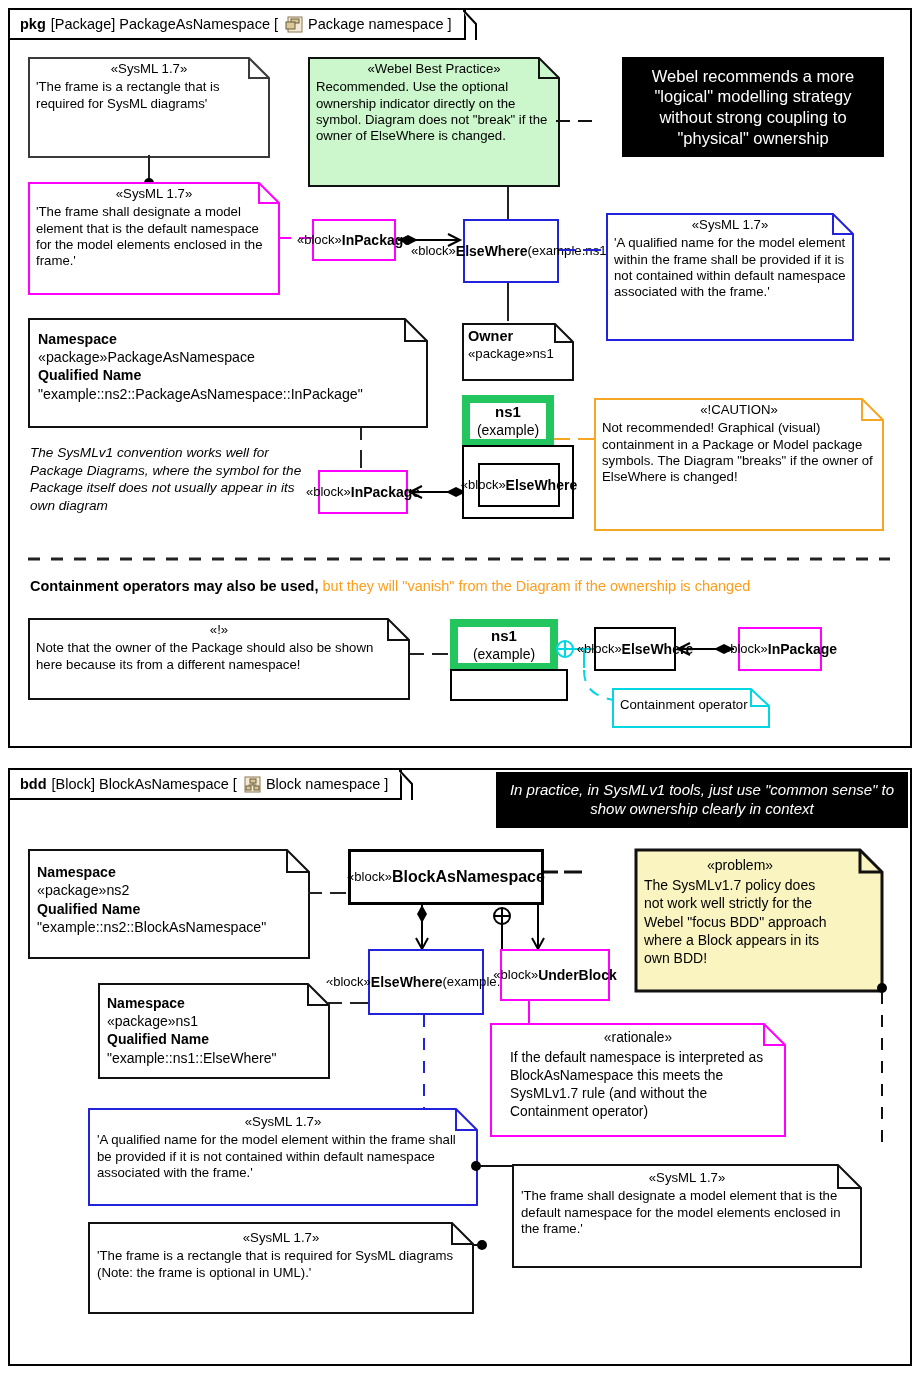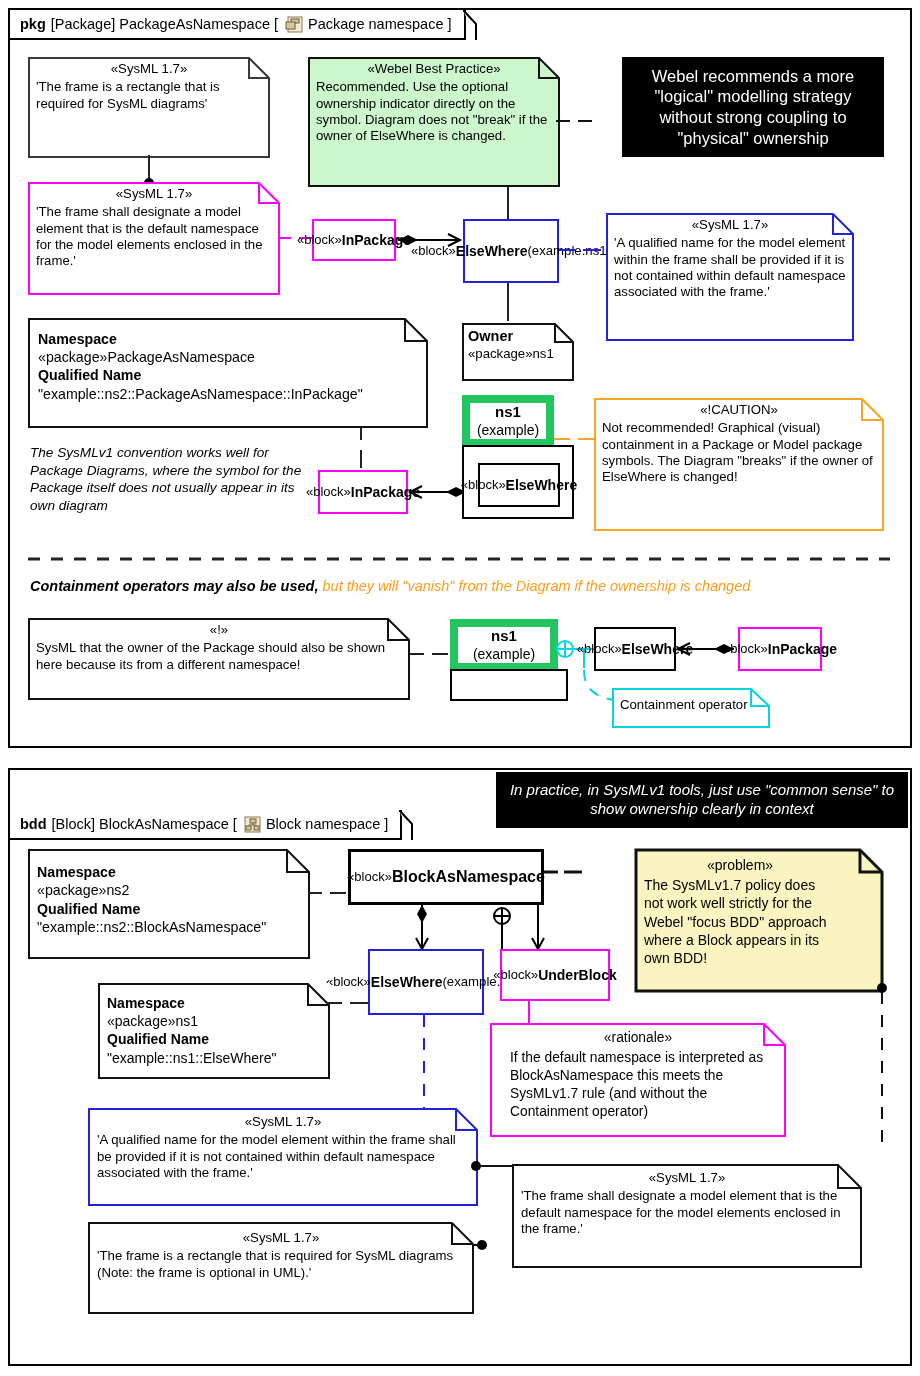--- a/index.html
+++ b/index.html
@@ -131,21 +131,20 @@
     justify-content: center;
     text-align: center;
     font-size: 16.5px;
     line-height: 1.25;
     padding: 5px 10px;
   }
   .banner.italic { font-style: italic; font-size: 15px; }
 
   .sep-text {
     position: absolute;
-    font-style: italic;
     font-weight: bold;
     font-size: 14.5px;
     white-space: nowrap;
   }
   .sep-text .orange { color: #ff9d1a; font-weight: normal; }
 
   .freetext {
     position: absolute;
     font-style: italic;
     font-size: 13.6px;
@@ -349,21 +348,21 @@
     <span>Containment operators may also be used,</span><span class="orange"> but they will "vanish" from the Diagram if the ownership is changed</span>
   </div>
 
   <div class="note fold" style="left:28px; top:618px; width:382px; height:82px;">
     <svg class="shape" width="382" height="82">
       <polygon points="1,1 360,1 381,22 381,81 1,81" fill="#fff" stroke="#111" stroke-width="2"></polygon>
       <polyline points="360,1 360,22 381,22" fill="none" stroke="#111" stroke-width="2"></polyline>
     </svg>
     <div class="inner" style="padding:4px 8px;">
       <span class="stereo">«!»</span>
-      <span class="body">SysML that the owner of the Package should also be shown here because its from a different namespace!</span>
+      <span class="body">Note that the owner of the Package should also be shown here because its from a different namespace!</span>
     </div>
   </div>
 
   <svg class="shape" style="left:410px; top:651px;" width="44" height="6">
     <line x1="0" y1="3" x2="14" y2="3" stroke="#222" stroke-width="2"></line>
     <line x1="22" y1="3" x2="38" y2="3" stroke="#222" stroke-width="2"></line>
   </svg>
 
   <div class="pkgbox" style="left:450px; top:619px; width:120px; height:82px;">
     <div class="tab" style="left:0; top:0; width:108px; height:52px;">
@@ -404,21 +403,21 @@
       <polyline points="139,1 139,18 157,18" fill="none" stroke="#00d7e0" stroke-width="2"></polyline>
     </svg>
     <div class="inner" style="padding:9px 8px;">
       <span class="body">Containment operator</span>
     </div>
   </div>
 
   <div class="frame" style="left:8px; top:768px; width:904px; height:598px;">
   </div>
 
-  <div class="frame-tab" style="left:10px; top:770px; height:30px;margin-top:40px;">
+  <div class="frame-tab" style="left:10px; top:770px; height:30px;">
     <span class="kind">bdd</span>
     <span class="meta">[Block]</span>
     <span class="meta">BlockAsNamespace</span>
     <span class="meta">[</span>
     <span class="blockicon">
       <svg width="17" height="17" viewBox="0 0 17 17">
         <rect x="1" y="1" width="15" height="15" fill="#f2ead6" stroke="#8a7a55" stroke-width="1"></rect>
         <rect x="6" y="3" width="6" height="4" fill="#d9c79a" stroke="#6b5c38" stroke-width="1"></rect>
         <rect x="2" y="10" width="5" height="4" fill="#d9c79a" stroke="#6b5c38" stroke-width="1"></rect>
         <rect x="10" y="10" width="5" height="4" fill="#d9c79a" stroke="#6b5c38" stroke-width="1"></rect>

